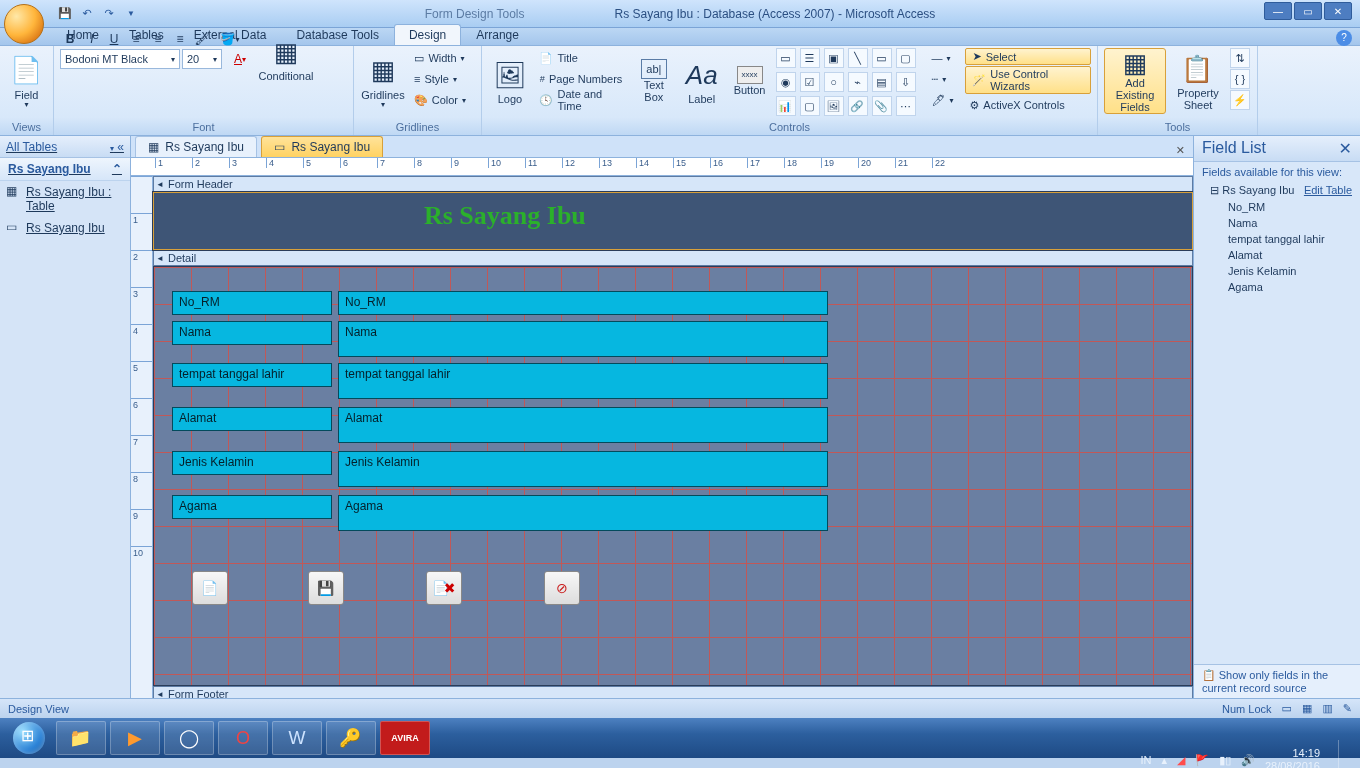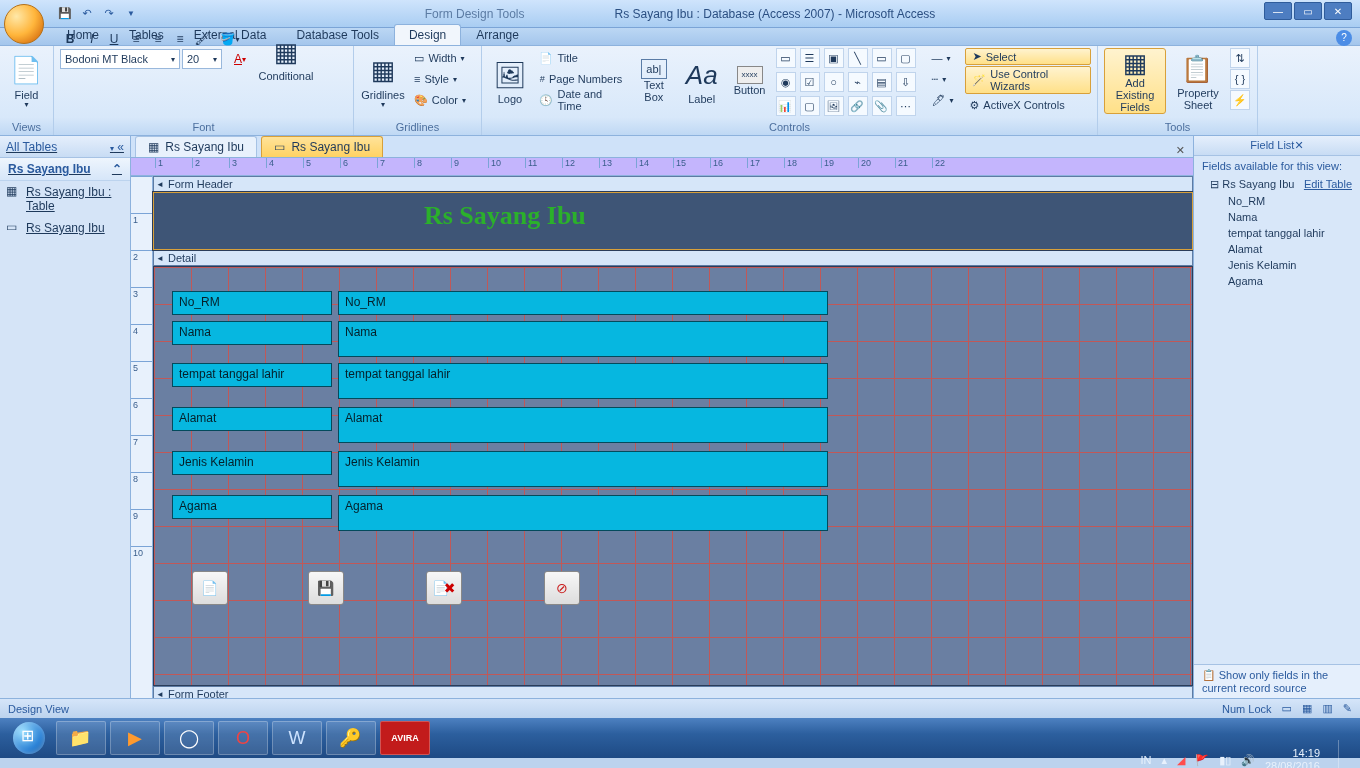--- a/index.html
+++ b/index.html
@@ -52,40 +52,40 @@
 .nav-item .nicon { position:absolute; left:6px; top:3px; width:14px; height:14px; }
 
 
 .doc-area { flex: 1; display: flex; flex-direction: column; background:#7d98bb; }
 .doc-tabs { height: 22px; background: #cfe2f9; display: flex; align-items: flex-end; border-bottom: 1px solid #8db2dd; }
 .doc-tab { padding: 3px 12px; font-size: 12px; background: #e8f1fc; border: 1px solid #a6c2e4; border-bottom: none; margin-left: 4px; display: flex; align-items: center; gap: 6px; cursor:pointer; border-top-left-radius:3px; border-top-right-radius:3px;}
 .doc-tab.active { background: linear-gradient(#ffe39a,#ffd262); border-color:#d8a03a;}
 .doc-close { margin-left:auto; padding:0 8px; cursor:pointer; color:#555;}
 
 
-.ruler { height: 18px; background: #c4b5fd; border-bottom: 1px solid #8db2dd; font-size:9px; color:#3a5e8c; overflow:hidden; white-space:nowrap; padding-left:24px;}
+.ruler { height: 18px; background: #ffffff; border-bottom: 1px solid #8db2dd; font-size:9px; color:#3a5e8c; overflow:hidden; white-space:nowrap; padding-left:24px;}
 .ruler span{ display:inline-block; width:37px; border-left:1px solid #7ba4d6; padding-left:2px;}
 
 
 .design-scroll { flex: 1; overflow: auto; background: #6f83a4; position:relative; display:flex;}
 .vruler { width:22px; background:#e8f1fc; border-right:1px solid #8db2dd; font-size:9px; color:#3a5e8c;}
 .vruler div{ height:37px; border-top:1px solid #7ba4d6; padding:1px 2px;}
 .design-canvas { background: #6a7fa2; position:relative; width:1040px;}
 .section-header { background: #d6e6f9; border: 1px solid #5d7ba3; height: 16px; font-size: 11px; padding-left: 14px; color: #1e395b; display:flex; align-items:center;}
 .section-header::before{content:"◄"; position:absolute; margin-left:-12px; font-size:8px;}
 .form-header-body { height: 58px; background: #3e5576; border: 1px solid #d8a03a; outline:1px solid #2a3d5a; position:relative;}
 .form-title { position:absolute; left:270px; top:8px; font-size: 26px; font-weight: bold; color: #2bb02b; font-family: 'Bodoni MT Black', serif;}
 .detail-body { background: #6a7fa2; background-image: linear-gradient(#c05858 1px, transparent 1px), linear-gradient(90deg, #c05858 1px, transparent 1px); background-size: 37px 37px; position:relative; height:420px; border:1px solid #2a3d5a;}
 .field-label { position: absolute; background: #06b7e0; border: 1px solid #034a5c; padding: 3px 6px; font-size: 12px; color: #05202a; width: 160px; height:24px;}
 .field-box { position: absolute; background: #06b7e0; border: 1px solid #034a5c; padding: 3px 6px; font-size: 12px; color: #05202a; width: 490px;}
 .cmd-btn { position:absolute; width:36px; height:34px; background:linear-gradient(#f7f7f7,#ddd); border:1px solid #888; border-radius:3px; display:flex; align-items:center; justify-content:center; font-size:14px; cursor:pointer;}
 
 
 .fieldlist-pane { width: 268px; background: #d8e7f9; border-left: 1px solid #8db2dd; display:flex; flex-direction:column;}
-.fl-header { background: linear-gradient(#e5effc,#c8dcf4); padding: 3px 8px; font-size: 11px; color:#2a5a9e; display:flex; justify-content:center; border-bottom:1px solid #a6c2e4;}
+.fl-header { background: linear-gradient(#e5effc,#c8dcf4); padding: 3px 8px; font-size: 16px; color:#2a5a9e; display:flex; justify-content:space-between; border-bottom:1px solid #a6c2e4;}
 .fl-sub { padding: 4px 8px; font-size: 11px; color:#2a5a9e; }
 .fl-table-row{ display:flex; justify-content:space-between; padding:2px 8px 2px 16px; font-size:11px;}
 .fl-table-row .edit{color:#2a5a9e; text-decoration:underline; cursor:pointer;}
 .fl-field { padding: 2px 8px 2px 34px; font-size: 11px; cursor:pointer;}
 .fl-footer { margin-top:auto; padding:4px 8px; font-size:11px; color:#2a5a9e; border-top:1px solid #a6c2e4; background:#e5effc; cursor:pointer;}
 
 
 .statusbar { height: 20px; background: linear-gradient(#d5e5f9,#bcd3ee); border-top: 1px solid #8db2dd; display: flex; align-items: center; padding: 0 8px; font-size: 11px; color:#2a5a9e;}
 .statusbar .right { margin-left: auto; display:flex; gap:10px; align-items:center;}
 

